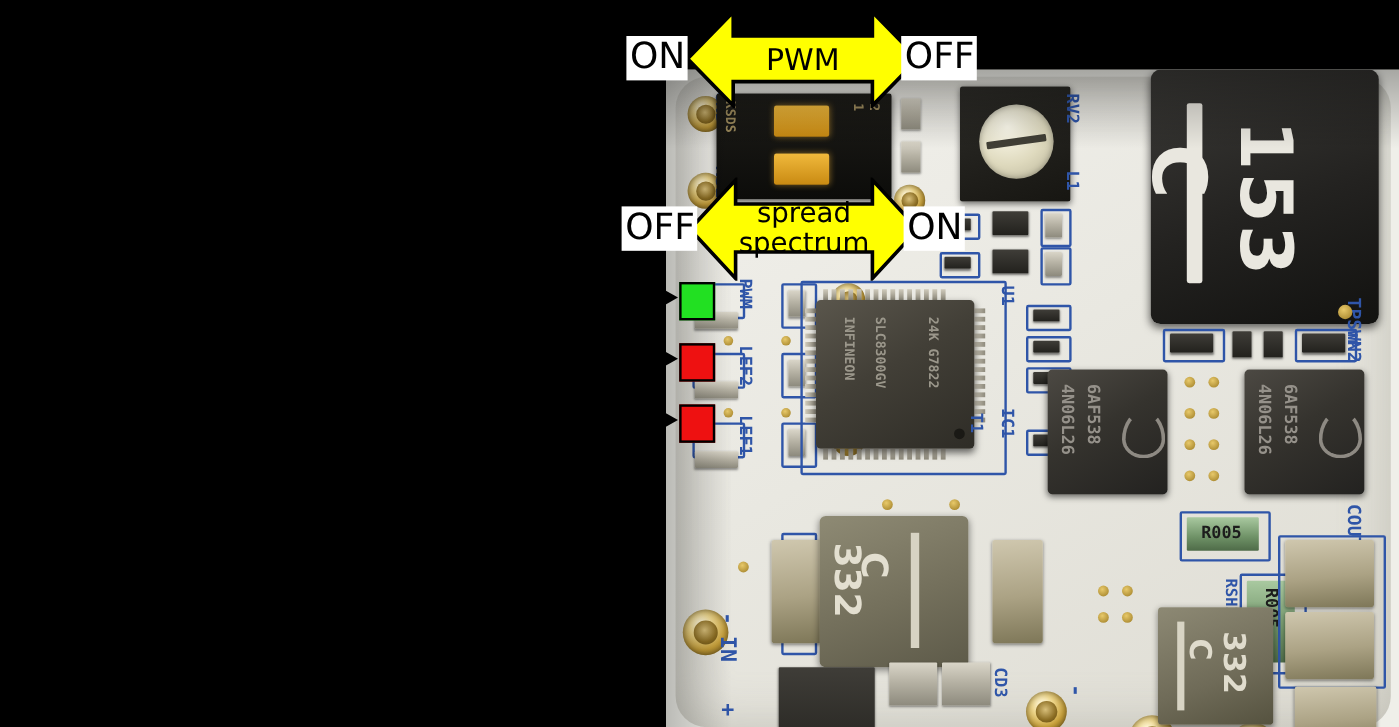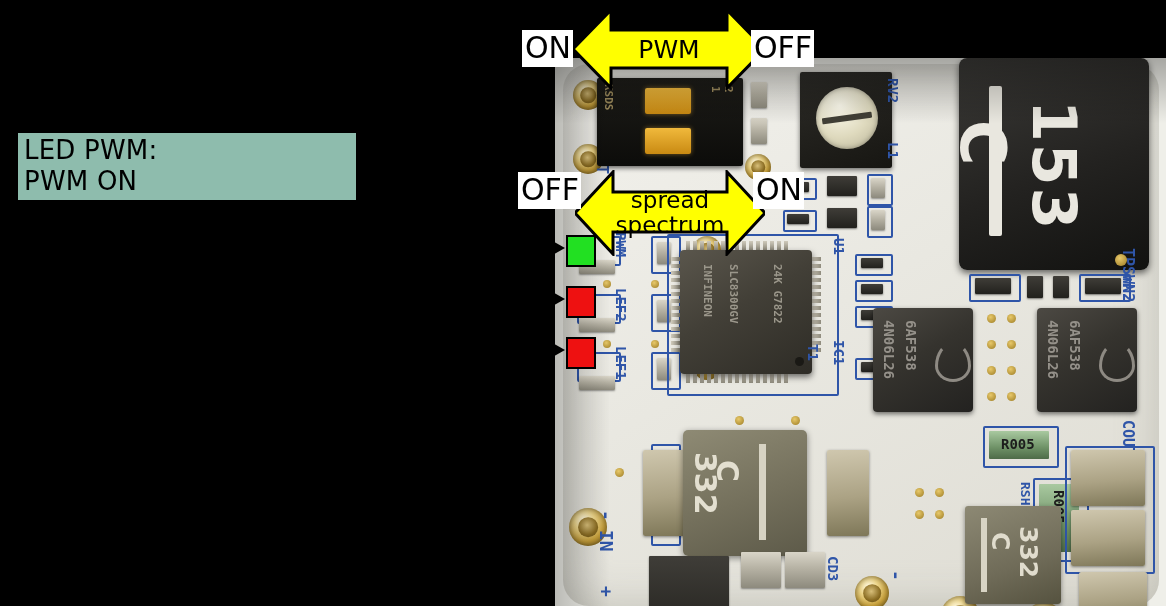--- a/index.html
+++ b/index.html
@@ -138,24 +138,20 @@
   .wbox{position:absolute;background:#fff;color:#000;font-size:30px;line-height:1;
       padding:3px 2px 4px 3px;border:0;}
 </style>
 </head>
 <body>
 
 <div id="root">
 
   <div id="legend">
 
-    <div class="legend-box">
-      <span class="ln">LED PWM:</span>
-      <span class="ln">PWM ON</span>
-    </div>
 
 
   </div>
 
   <div id="board">
     <div class="pcb"></div>
 
     <div class="bigpad" style="left:18px;top:22px;width:30px;height:30px;">
         <div class="hole"></div>
       </div>
@@ -431,21 +427,21 @@
     <svg width="192" height="82" viewBox="0 0 192 82">
       <polygon points="0,41 38,2 38,22 154,22 154,2 192,41 154,80 154,60 38,60 38,80" fill="#ffff00" stroke="#000" stroke-width="3" stroke-linejoin="miter"></polygon>
     </svg>
     <div class="ytxt">
         <span>PWM</span>
       </div>
   </div>
   <div class="wbox" style="left:522px;top:30px;">ON</div>
   <div class="wbox" style="left:751px;top:30px;">OFF</div>
 
-  <div class="yarrow" style="left:575px;top:170px;width:190px;height:86px;text-decoration:underline;">
+  <div class="yarrow" style="left:575px;top:148px;width:190px;height:86px;text-decoration:underline;">
     <svg width="190" height="86" viewBox="0 0 190 86">
       <polygon points="0,43 38,2 38,22 152,22 152,2 190,43 152,84 152,62 38,62 38,84" fill="#ffff00" stroke="#000" stroke-width="3" stroke-linejoin="miter"></polygon>
     </svg>
     <div class="ytxt" style="font-size:23px;">
       <span>spread</span>
       <span>spectrum</span>
     </div>
   </div>
   <div class="wbox" style="left:518px;top:172px;">OFF</div>
   <div class="wbox" style="left:753px;top:172px;">ON</div>

